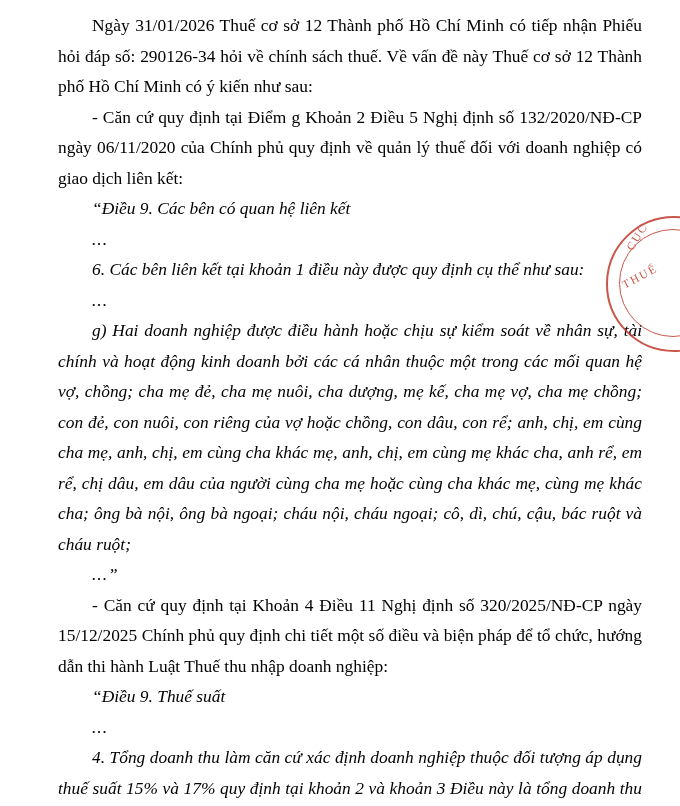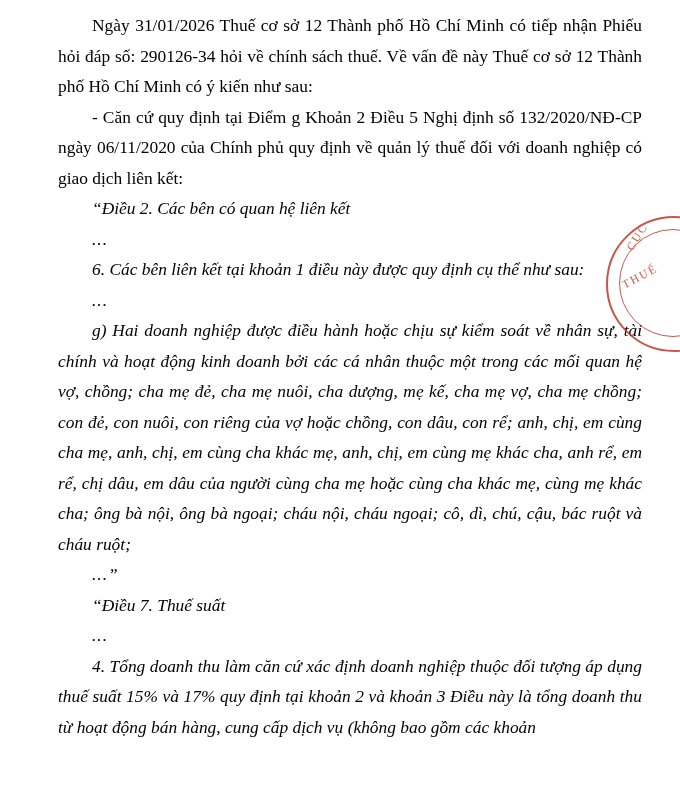--- a/index.html
+++ b/index.html
@@ -83,41 +83,42 @@
 <body>
 
 <div class="page">
 
   <p class="blk">Ngày 31/01/2026 Thuế cơ sở 12 Thành phố Hồ Chí Minh có tiếp nhận Phiếu hỏi đáp số: 290126-34 hỏi về chính sách thuế. Về vấn đề này Thuế cơ sở 12 Thành phố Hồ Chí Minh có ý kiến như sau:</p>
   <div class="gap"></div>
 
   <p class="blk">- Căn cứ quy định tại Điểm g Khoản 2 Điều 5 Nghị định số 132/2020/NĐ-CP ngày 06/11/2020 của Chính phủ quy định về quản lý thuế đối với doanh nghiệp có giao dịch liên kết:</p>
   <div class="gap"></div>
 
-  <p class="blk italic">“Điều 2. Các bên có quan hệ liên kết</p>
+  <p class="blk italic">“Điều 9. Các bên có quan hệ liên kết</p>
   <div class="gap"></div>
 
   <p class="blk dots italic">...</p>
   <div class="gap"></div>
 
   <p class="blk italic">6. Các bên liên kết tại khoản 1 điều này được quy định cụ thể như sau:</p>
   <div class="gap"></div>
 
   <p class="blk dots italic">...</p>
   <div class="gap"></div>
 
   <p class="blk italic">g) Hai doanh nghiệp được điều hành hoặc chịu sự kiểm soát về nhân sự, tài chính và hoạt động kinh doanh bởi các cá nhân thuộc một trong các mối quan hệ vợ, chồng; cha mẹ đẻ, cha mẹ nuôi, cha dượng, mẹ kế, cha mẹ vợ, cha mẹ chồng; con đẻ, con nuôi, con riêng của vợ hoặc chồng, con dâu, con rể; anh, chị, em cùng cha mẹ, anh, chị, em cùng cha khác mẹ, anh, chị, em cùng mẹ khác cha, anh rể, em rể, chị dâu, em dâu của người cùng cha mẹ hoặc cùng cha khác mẹ, cùng mẹ khác cha; ông bà nội, ông bà ngoại; cháu nội, cháu ngoại; cô, dì, chú, cậu, bác ruột và cháu ruột;</p>
   <div class="gap"></div>
 
   <p class="blk dots italic">...”</p>
   <div class="gap"></div>
 
+  <p class="blk">- Căn cứ quy định tại Khoản 4 Điều 11 Nghị định số  320/2025/NĐ-CP ngày 15/12/2025 Chính phủ quy định chi tiết một số điều và biện pháp để tổ chức, hướng dẫn thi hành Luật Thuế thu nhập doanh nghiệp:</p>
   <div class="gap"></div>
 
-  <p class="blk italic">“Điều 7. Thuế suất</p>
+  <p class="blk italic">“Điều 9. Thuế suất</p>
   <div class="gap"></div>
 
   <p class="blk dots italic">...</p>
   <div class="gap"></div>
 
   <p class="blk italic">4. Tổng doanh thu làm căn cứ xác định doanh nghiệp thuộc đối tượng áp dụng thuế suất 15% và 17% quy định tại khoản 2 và khoản 3 Điều này là tổng doanh thu từ hoạt động bán hàng, cung cấp dịch vụ (không bao gồm các khoản</p>
 
 </div>
 
 <div class="seal">

